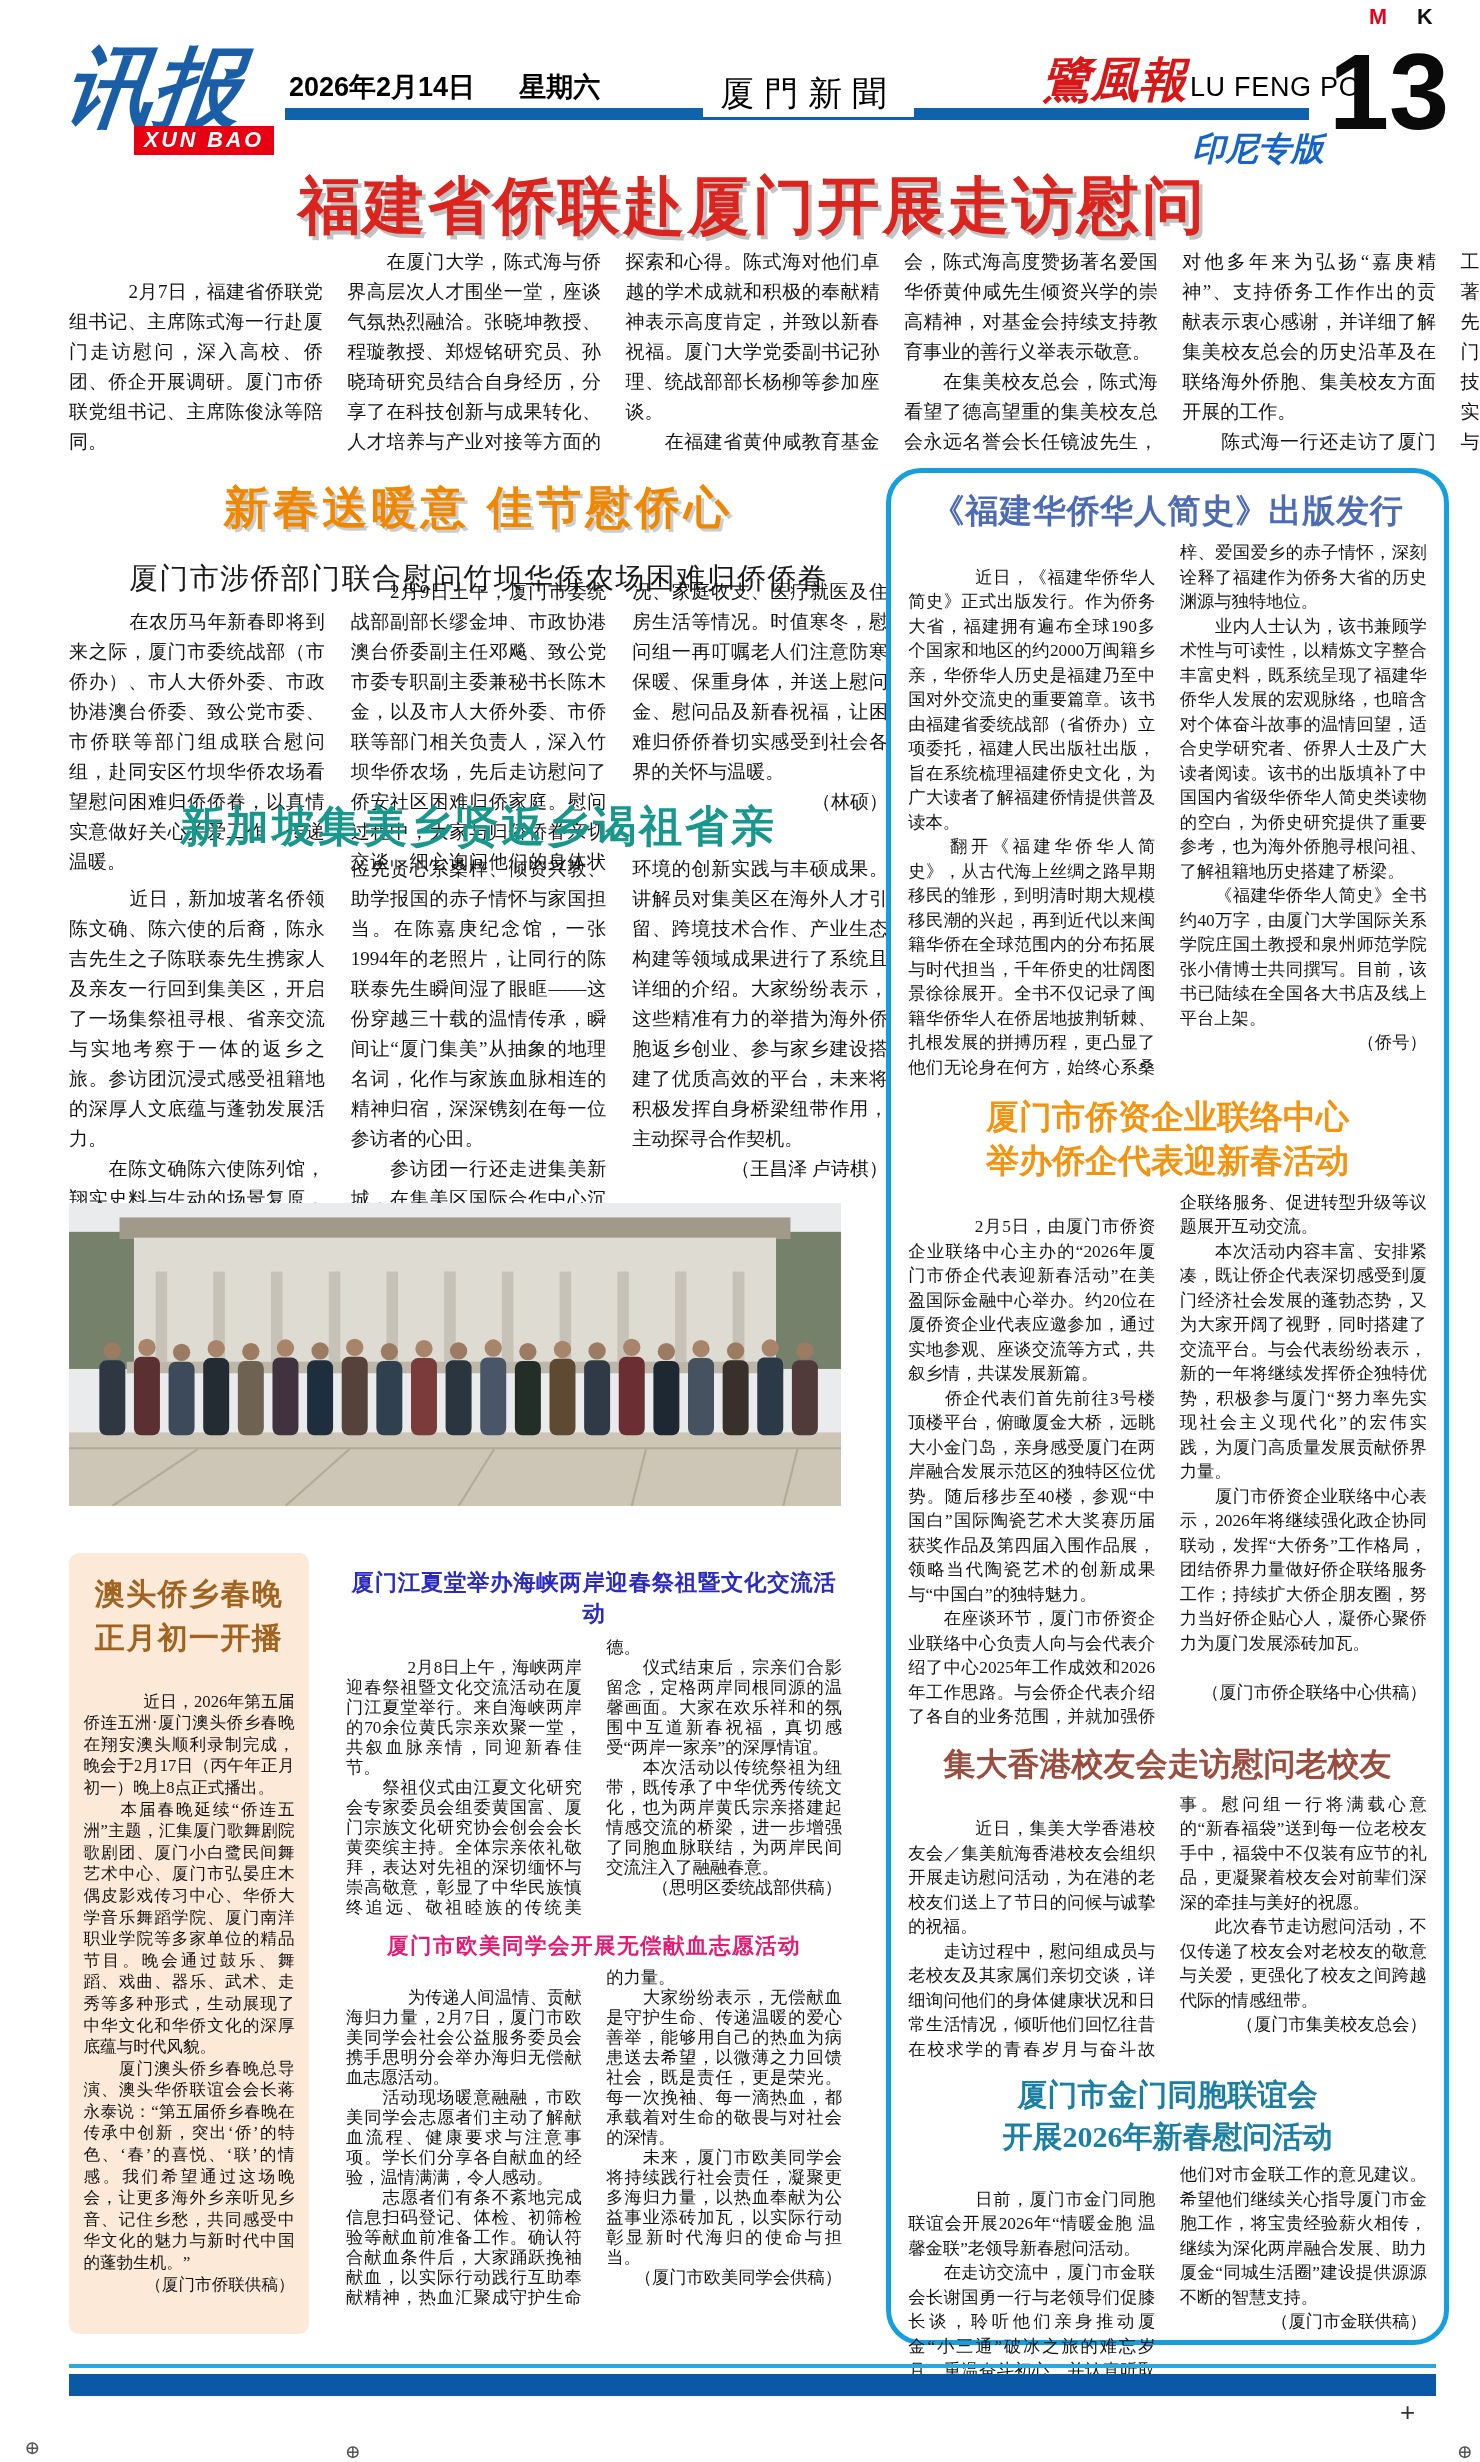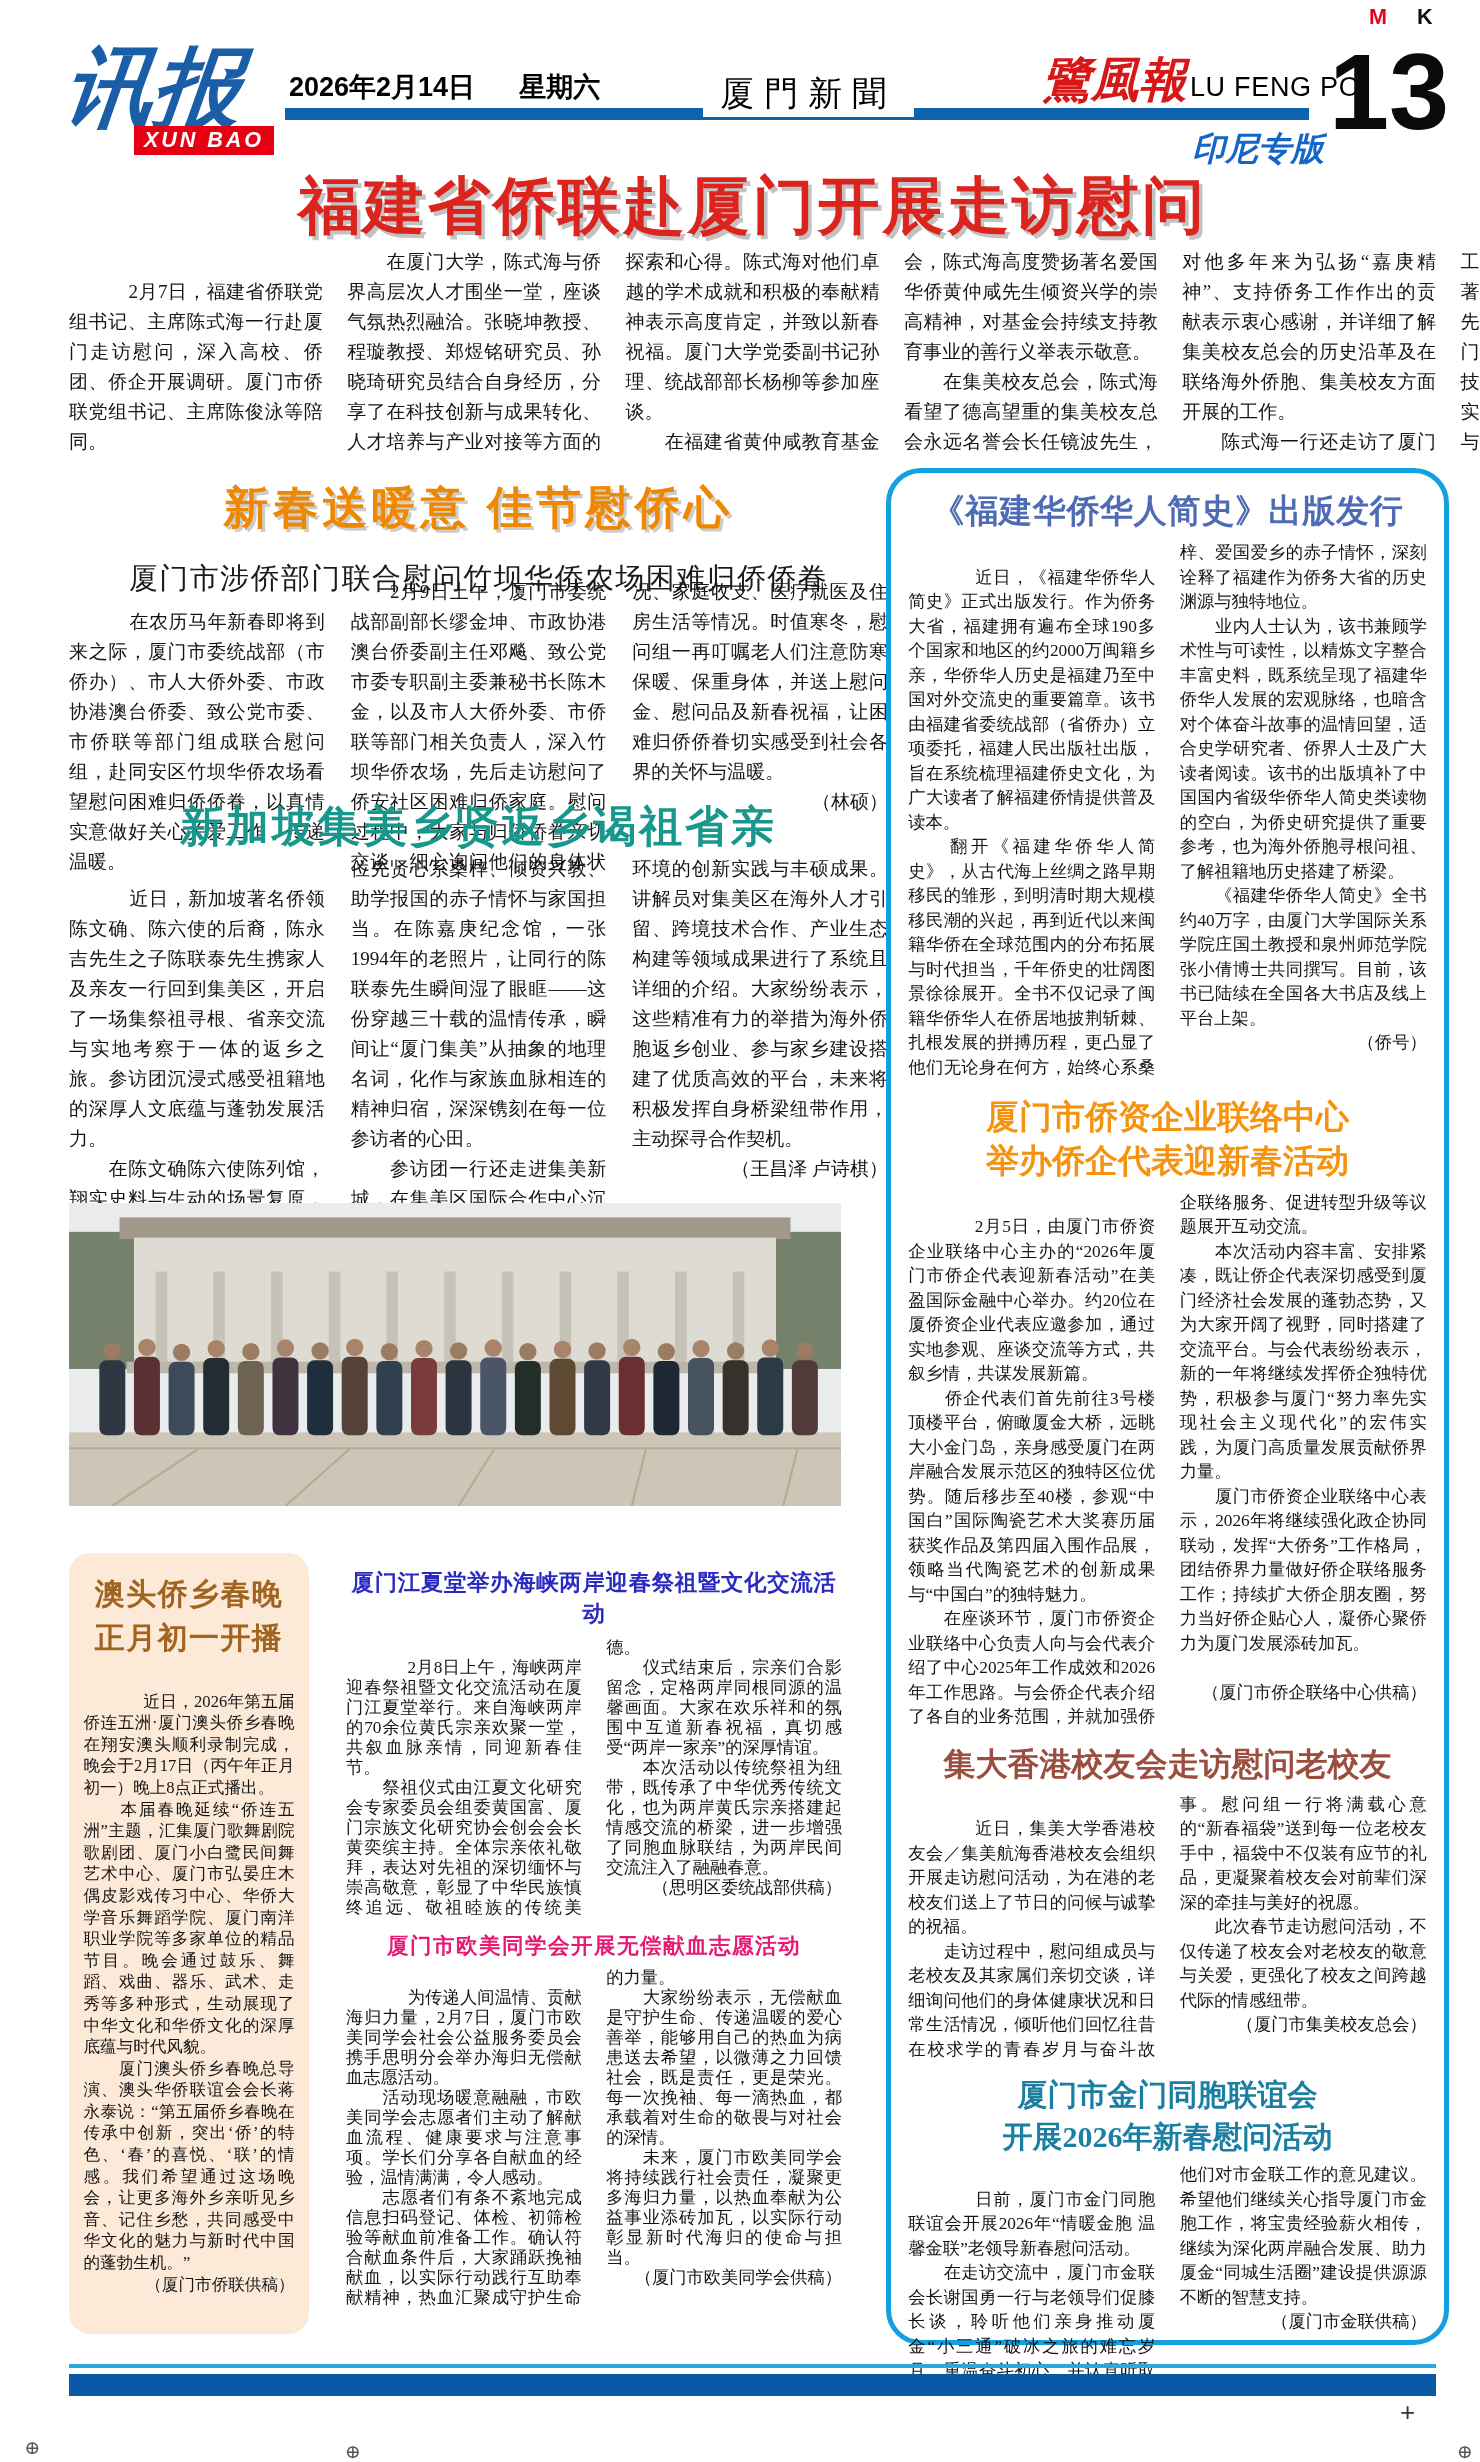--- a/index.html
+++ b/index.html
@@ -32,21 +32,21 @@
   .hl-sub{font-size:29px;color:#1a1a1a;letter-spacing:1.4px;margin-top:24px;}
   .hl-teal{font-size:43px;font-weight:bold;color:#18978c;letter-spacing:2.9px;}
   .hl-blue-box{font-size:33px;font-weight:bold;color:#4e6cb3;letter-spacing:0.7px;}
   .hl-orange2{font-size:33px;font-weight:bold;color:#f5920e;line-height:1.35;}
   .hl-maroon{font-size:32px;font-weight:bold;color:#9b4e3f;text-align:center;}
   .hl-teal2{font-size:30px;font-weight:bold;color:#1b7fa3;line-height:1.4;}
   .hl-jx{font-size:22.4px;font-weight:bold;color:#2a2ac2;letter-spacing:0.7px;}
   .hl-magenta{font-size:21.6px;font-weight:bold;color:#e61973;letter-spacing:1.4px;}
   .hl-brown{font-size:30px;font-weight:bold;color:#a06420;line-height:1.45;letter-spacing:1.4px;}
   
-  .peach-box{background:#fce9d8;border-radius:21px;overflow:hidden;}
+  .peach-box{background:#fce9d8;border-radius:10px;overflow:hidden;}
   .peach-text{font-size:16.6px;line-height:21.6px;text-align:justify;white-space:pre-wrap;color:#141414;}
   .blue-box{border:5px solid #14a0de;border-radius:35px;background:#fff;}
   .box-text{font-size:17.3px;line-height:24.5px;text-align:justify;white-space:pre-wrap;color:#141414;}
   .mid-text{font-size:17.3px;line-height:20px;text-align:justify;white-space:pre-wrap;color:#141414;}
   .footer-thin{background:#2aa9e0;}
   .footer-thick{background:#0a58a6;}
   .mark{font-size:21.6px;font-weight:bold;}
   .reg{font-size:19px;color:#555;}
 </style>
 </head>

